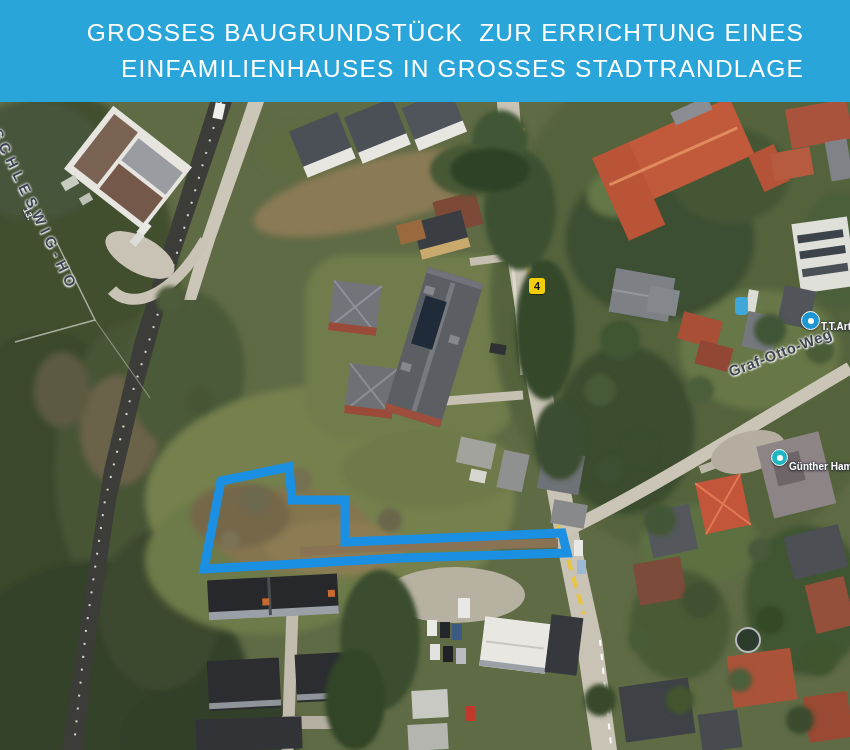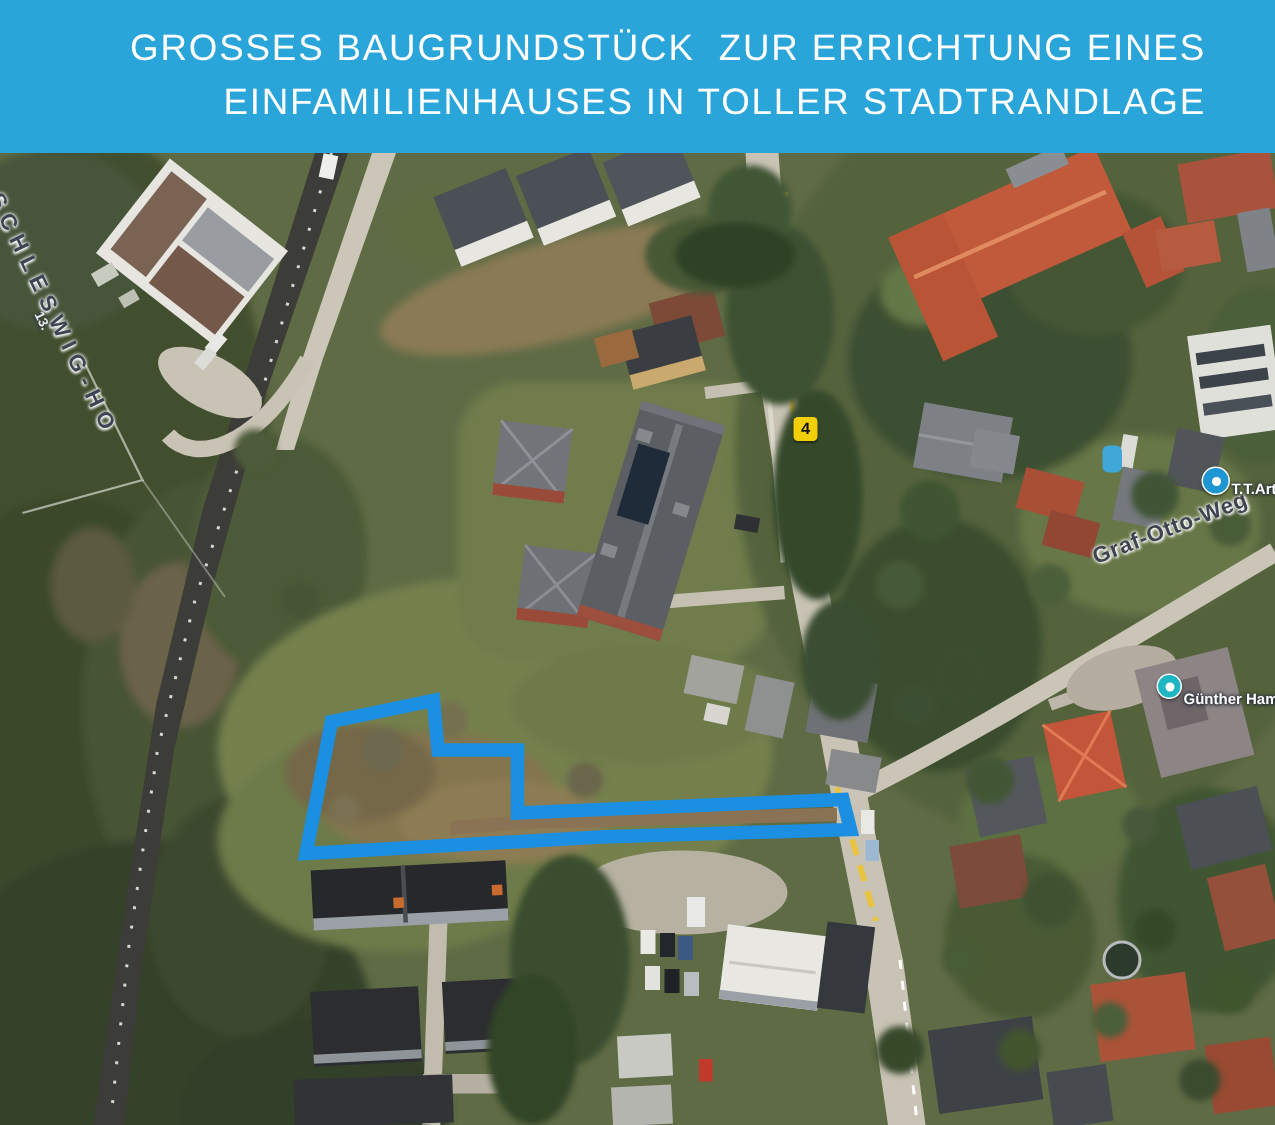--- a/index.html
+++ b/index.html
@@ -38,21 +38,21 @@
   .poi-label-photo{left:821px;top:219px;}
   .poi-label-biz{left:789px;top:359px;}
 </style>
 </head>
 <body>
 
 <div class="page">
 
   <div class="header">
     <div class="hl-line">GROSSES BAUGRUNDSTÜCK  ZUR ERRICHTUNG EINES</div>
-    <div class="hl-line">EINFAMILIENHAUSES IN TOLLER STADTRANDLAGE</div>
+    <div class="hl-line">EINFAMILIENHAUSES IN GROSSES STADTRANDLAGE</div>
   </div>
 
   <div class="map">
 
     <svg width="850" height="648" viewBox="0 102 850 648">
       <defs>
         <filter id="b3" x="-30%" y="-30%" width="160%" height="160%">
             <feGaussianBlur stdDeviation="3"></feGaussianBlur>
           </filter>
         <filter id="b2" x="-30%" y="-30%" width="160%" height="160%">

